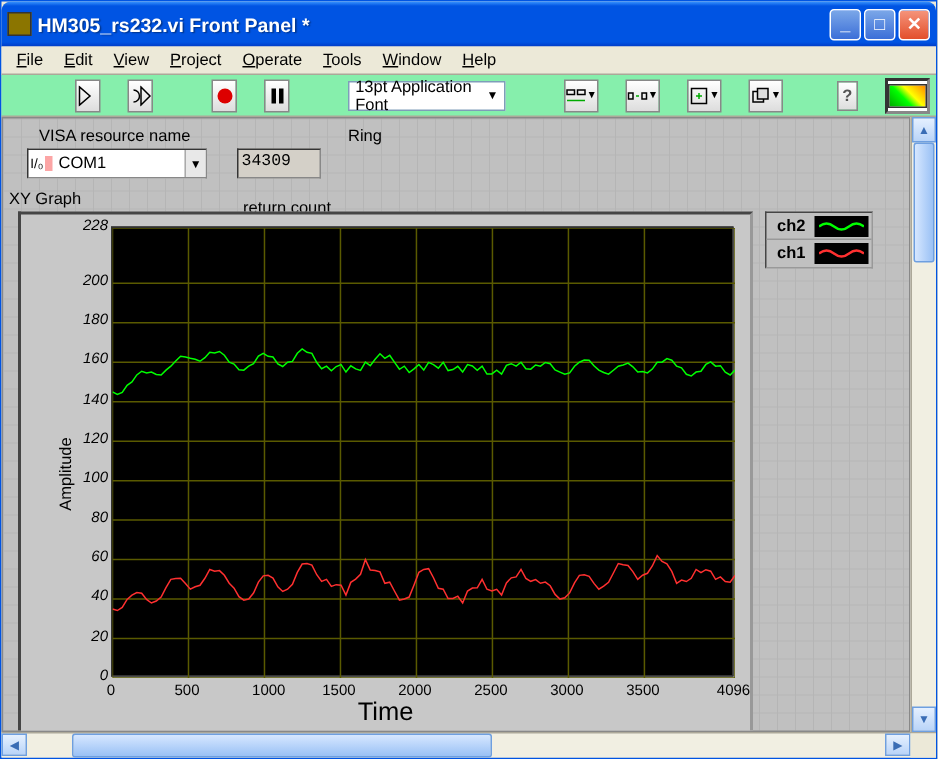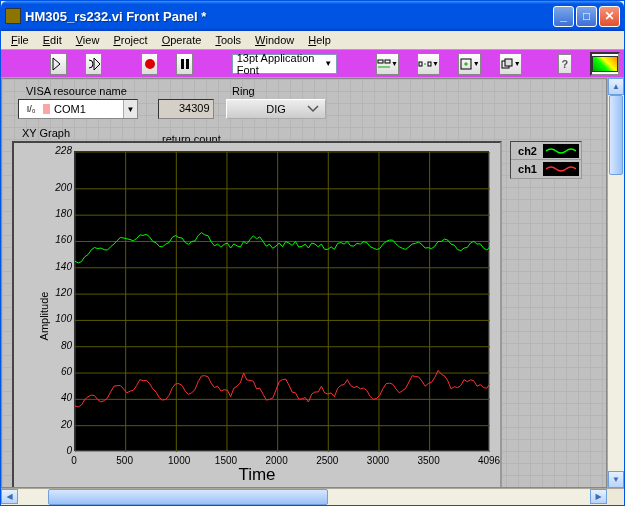--- a/index.html
+++ b/index.html
@@ -8,21 +8,21 @@
   .titlebar { height: 30px; background: linear-gradient(to bottom, #3a95ff 0%, #0054e3 10%, #0054e3 90%, #003cc7 100%); display: flex; align-items: center; padding: 0 4px; color: white; font-weight: bold; border-radius: 6px 6px 0 0; }
   .titlebar .tb-icon { width: 16px; height: 16px; background: #8b7500; margin-right: 4px; border: 1px solid #333; }
   .titlebar .title-text { flex: 1; font-size: 13px; text-shadow: 1px 1px 1px rgba(0,0,0,0.4); }
   .winbtns { display: flex; gap: 2px; }
   .winbtn { width: 21px; height: 21px; border-radius: 3px; border: 1px solid white; display: flex; align-items: center; justify-content: center; font-family: Arial; font-weight: bold; font-size: 12px; color: white; }
   .winbtn.min, .winbtn.max { background: linear-gradient(to bottom, #7ba7e8, #3c6fd8); }
   .winbtn.close { background: linear-gradient(to bottom, #f5947b, #e34f2c); }
   .menubar { height: 19px; background: #ece9d8; border-bottom: 1px solid #aca899; display: flex; align-items: center; padding: 0 4px; gap: 2px; }
   .menuitem { padding: 2px 6px; cursor: default; }
   .menuitem u { text-decoration: underline; }
-  .toolbar { height: 28px; border-bottom: 1px solid #aca899; display: flex; align-items: center; padding: 2px 4px; gap: 18px; background: #d946ef; }
+  .toolbar { height: 28px; border-bottom: 1px solid #aca899; display: flex; align-items: center; padding: 2px 4px; gap: 18px; background: #86efac; }
   .toolbar .spacer { width: 40px; }
   .tbtn { width: 24px; height: 22px; border: 1px solid #888; background: linear-gradient(to bottom, #fff, #ddd); display: flex; align-items: center; justify-content: center; font-size: 11px; }
   .tbtn svg { width: 14px; height: 14px; }
   .fontbox { width: 150px; height: 20px; border: 1px solid #7f9db9; background: white; display: flex; align-items: center; padding: 0 4px; font-size: 11px; }
   .fontbox .arrow { margin-left: auto; font-size: 8px; }
   .vi-icon { width: 36px; height: 24px; border: 2px inset #888; background: white; margin-left: auto; display:flex; align-items:center; justify-content:center; }
   .vi-icon-inner { width: 26px; height: 16px; background: linear-gradient(45deg, #0a0, #0f0 40%, #ff0 60%, #f80 ); border:1px solid #333; position:relative;}
   .help { width: 20px; height: 20px; border: 1px solid #888; background: linear-gradient(#fff,#ddd); display:flex;align-items:center;justify-content:center;font-weight:bold;color:#555;}
   .content { flex: 1; position: relative; overflow: hidden; display: flex; }
   .panel-wrap { flex: 1; position: relative; background: #c0c0c0; background-image: linear-gradient(#b5b5b5 1px, transparent 1px), linear-gradient(90deg, #b5b5b5 1px, transparent 1px); background-size: 12px 12px; border: 1px solid #888; margin: 0; overflow: hidden; }
@@ -32,31 +32,31 @@
   .vscroll .sbtn.top{top:0;} .vscroll .sbtn.bot{bottom:0;}
   .hscroll { height: 17px; background: #f1efe2; border-top: 1px solid #aca899; display:flex; position: relative;}
   .hscroll .sbtn{width:17px;height:15px;background:linear-gradient(#e5f0ff,#b9d4f8);border:1px solid #6e9fe0;display:flex;align-items:center;justify-content:center;font-size:8px;color:#3a6db5;}
   .hscroll .track{flex:1;position:relative;}
   .hscroll .thumb{position:absolute;left:30px;width:280px;top:0;bottom:0;background:linear-gradient(#d6e7ff,#9ac1f5);border:1px solid #6e9fe0;border-radius:2px;}
   .hscroll .corner{width:17px;background:#ece9d8;}
 
   .ctl-label { font-size: 11px; position: absolute; color: #000; }
   .ctl-visa-label { top: 6px; left: 24px; }
   .ctl-visa { position: absolute; top: 20px; left: 16px; width: 120px; height: 20px; background: white; border: 1px inset #888; display:flex; align-items:center; }
-  .ctl-visa .io { width: 31px; font-size: 9px; text-align: center; border-right: 7px solid #fca5a5; padding: 0 1px;}
+  .ctl-visa .io { width: 16px; font-size: 9px; text-align: center; border-right: 5px solid #fca5a5; padding: 0 1px;}
   .ctl-visa .val { flex:1; padding: 0 4px; font-size: 11px;}
   .ctl-visa .ar { width: 14px; text-align:center; font-size:8px; background:#e8e8e8; border-left:1px solid #aaa; height:100%; display:flex;align-items:center;justify-content:center;}
   .ctl-ret-label { top: 6px; left: 160px; margin-top: 48px; }
-  .ctl-ret { position: absolute; top: 20px; left: 156px; width: 56px; height: 20px; background: #d4d0c8; border: 1px inset #888; padding: 2px 20px; font-size: 11px; }
+  .ctl-ret { position: absolute; top: 20px; left: 156px; width: 56px; height: 20px; background: #d4d0c8; border: 1px inset #888; padding: 2px 2px; font-size: 11px; font-family: Liberation Mono, monospace; }
   .ctl-ring-label { top: 6px; left: 230px; }
   .ctl-ring { position: absolute; top: 20px; left: 224px; width: 100px; height: 20px; background: linear-gradient(#eee,#ccc); border: 1px outset #fff; display:flex;align-items:center;justify-content:center; font-size:11px;}
   .ctl-ring .ar{position:absolute;right:6px;}
   .ctl-ring .ar svg{width:12px;height:8px;}
 
-  .graph-label { position:absolute; top: 48px; left: 20px; font-size: 11px;}
+  .graph-label { position:absolute; top: 48px; left: 4px; font-size: 11px;}
   .graph-frame { position: absolute; top: 62px; left: 10px; width: 490px; height: 350px; background: #c8c8c8; border: 2px inset #999; }
   .plot-area { position: absolute; top: 8px; left: 60px; width: 415px; height: 300px; background: black; border: 1px solid #333;}
   .plot-grid line { stroke: #5a5a00; stroke-width: 1; }
   .ylabel { position: absolute; left: 6px; top: 50%; transform: translateY(-50%) rotate(-90deg); transform-origin: center; font-size: 11px; }
   .xlabel-title { position:absolute; bottom: 4px; left: 50%; transform: translateX(-50%); font-size: 17px;}
   .ytick { position:absolute; right: 428px; font-size:10px; text-align:right; width: 30px; font-style: italic;}
   .xtick { position:absolute; top: 312px; font-size:10px; text-align:center; width: 30px;}
 
   .legend { position:absolute; top: 62px; left: 508px; width: 72px; border: 1px inset #999; background: #c0c0c0; font-weight: bold; }
   .legend-row { display:flex; align-items:center; height: 18px; border-bottom: 1px solid #999;}
@@ -165,26 +165,20 @@
       <div class="ctl-visa">
         <div class="io">I/₀</div>
         <div class="val">COM1</div>
         <div class="ar">▼</div>
       </div>
 
       <div class="ctl-label ctl-ret-label">return count</div>
       <div class="ctl-ret">34309</div>
 
       <div class="ctl-label ctl-ring-label">Ring</div>
-      <div class="ctl-ring">
-        <span>DIG</span>
-        <span class="ar"><svg viewBox="0 0 12 8">
-              <path d="M1 1 L6 6 L11 1" fill="none" stroke="#555" stroke-width="1.5"></path>
-            </svg></span>
-      </div>
 
       <div class="graph-label">XY Graph</div>
 
       <div class="graph-frame">
         <div class="ylabel">Amplitude</div>
         <div class="xlabel-title">Time</div>
         <div class="plot-area">
           <svg id="plot-svg" width="415" height="300" viewBox="0 0 415 300">
               <g class="plot-grid">
                 <line x1="0" y1="0" x2="0" y2="300"></line>

